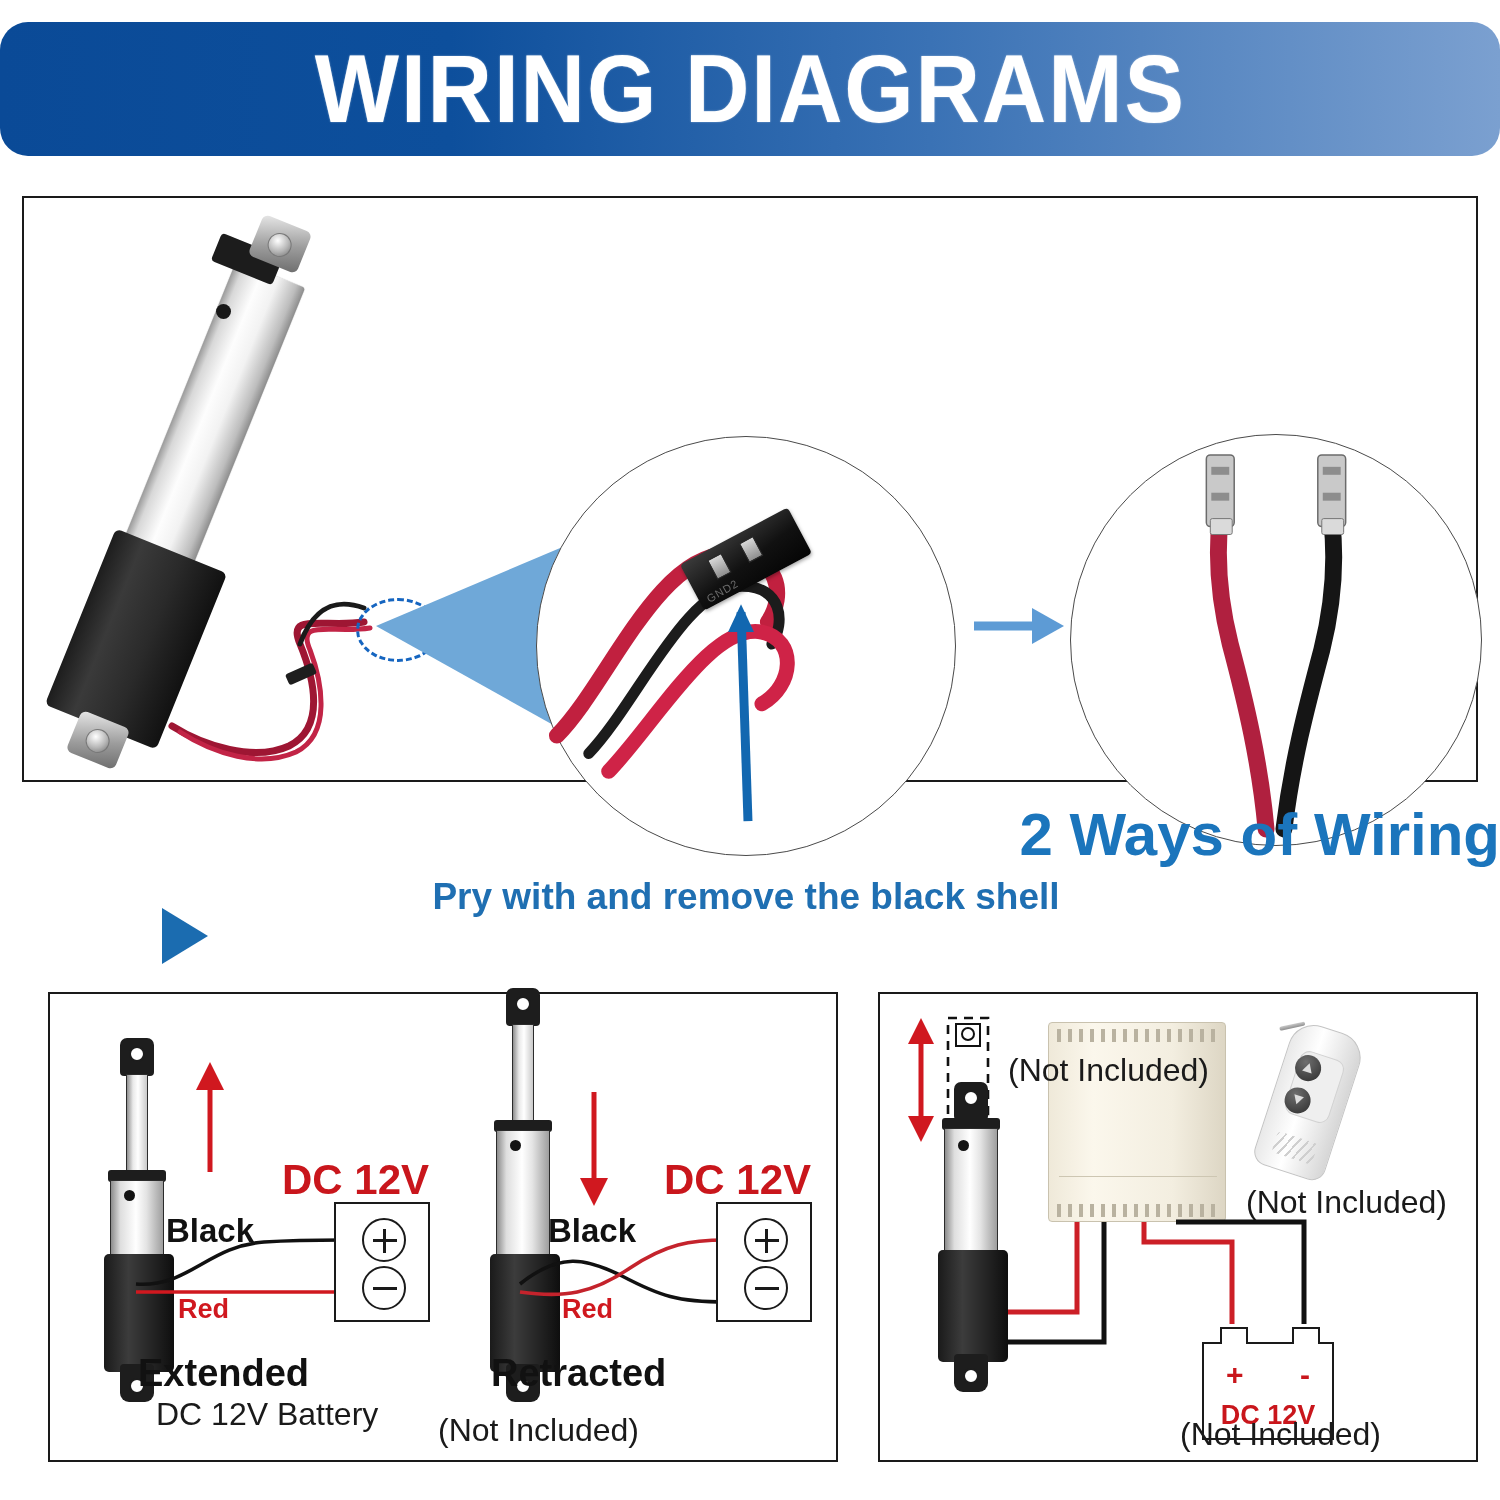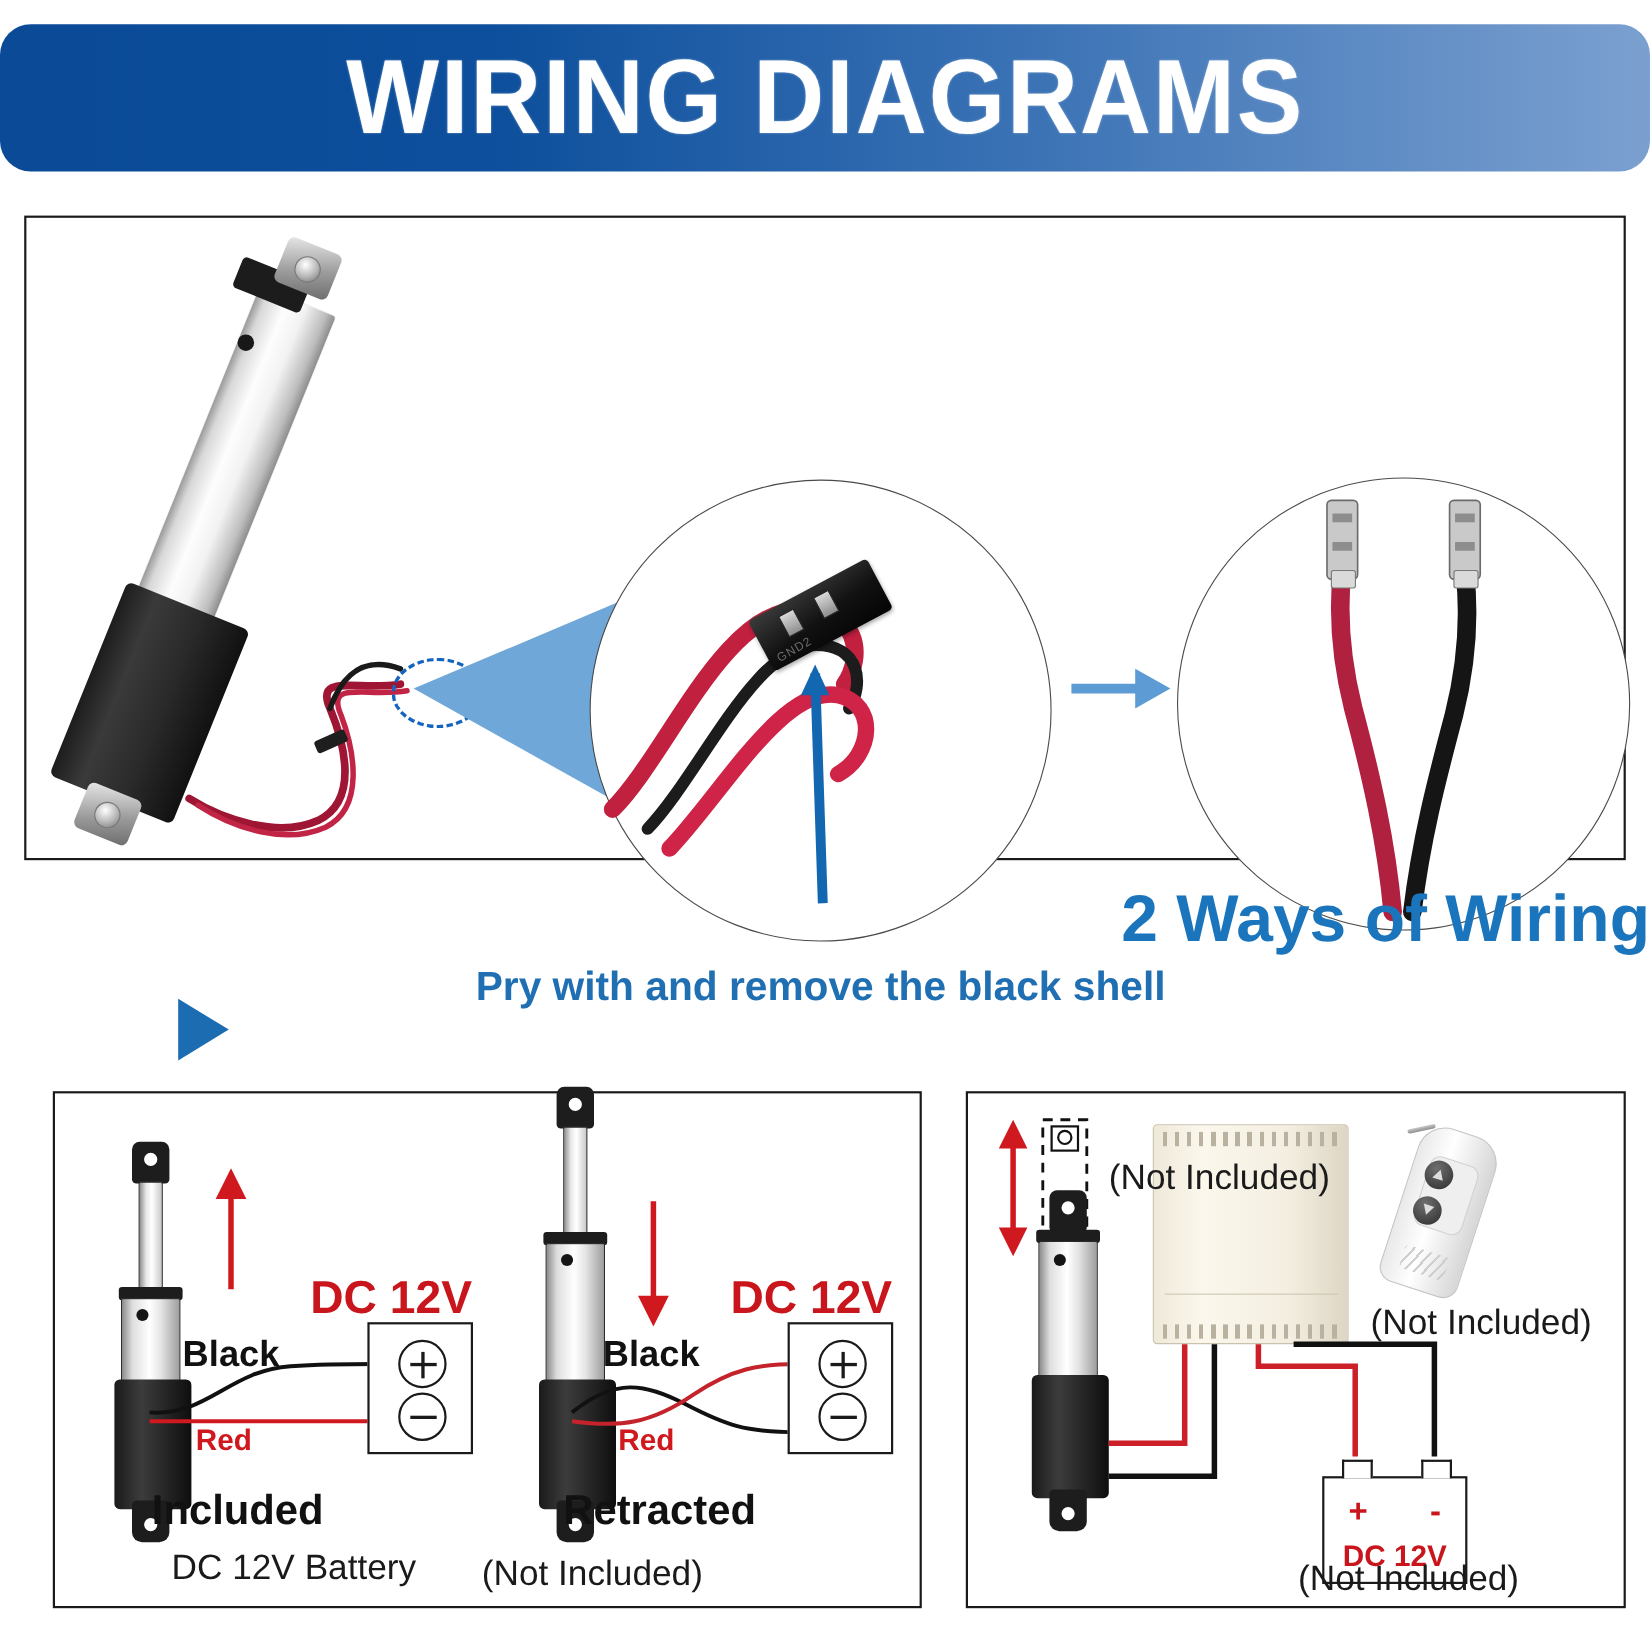--- a/index.html
+++ b/index.html
@@ -381,21 +381,21 @@
 
     <div class="batt-box" style="left:284px; top:208px; width:96px; height:120px;">
       <span class="term" style="left:26px; top:14px;">
         <span class="h"></span>
           <span class="v"></span>
       </span>
       <span class="term" style="left:26px; top:62px;">
         <span class="h"></span>
       </span>
     </div>
-    <div class="lbl state" style="left:88px; top:358px;">Included</div>
+    <div class="lbl state" style="left:88px; top:358px;">Extended</div>
 
     <div class="sact" style="left:444px; top:28px; width:70px; height:348px;">
       <div class="eye-top">
           <i></i>
         </div>
       <div class="rod" style="top:2px; height:100px;"></div>
       <div class="collar" style="top:98px;"></div>
       <div class="tube" style="top:108px; height:128px;"></div>
       <div class="dot" style="top:118px;"></div>
       <div class="mot" style="top:232px; height:118px;"></div>
@@ -419,23 +419,23 @@
 
     <div class="batt-box" style="left:666px; top:208px; width:96px; height:120px;">
       <span class="term" style="left:26px; top:14px;">
         <span class="h"></span>
           <span class="v"></span>
       </span>
       <span class="term" style="left:26px; top:62px;">
         <span class="h"></span>
       </span>
     </div>
-    <div class="lbl state" style="left:462px; top:358px;">Retracted</div>
-
-    <div class="nl" style="left:106px; top:412px;">DC 12V Battery</div>
+    <div class="lbl state" style="left:441px; top:358px;">Retracted</div>
+
+    <div class="nl" style="left:106px; top:402px;">DC 12V Battery</div>
     <div class="nl" style="left:388px; top:418px;">(Not Included)</div>
   </div>
 
   <div class="panel" id="panel-right">
 
     <svg style="position:absolute;left:22px;top:22px;width:40px;height:130px;">
       <path d="M19 22 L 19 104" stroke="#d0181f" stroke-width="5"></path>
       <path d="M19 2 L 6 28 L 32 28 Z" fill="#d0181f"></path>
       <path d="M19 126 L 6 100 L 32 100 Z" fill="#d0181f"></path>
     </svg>

